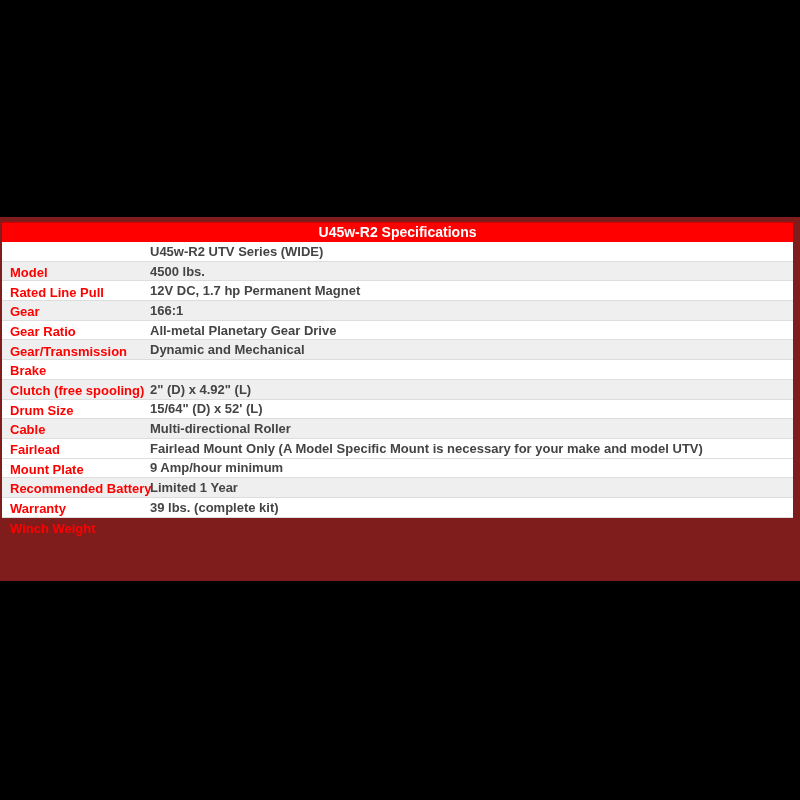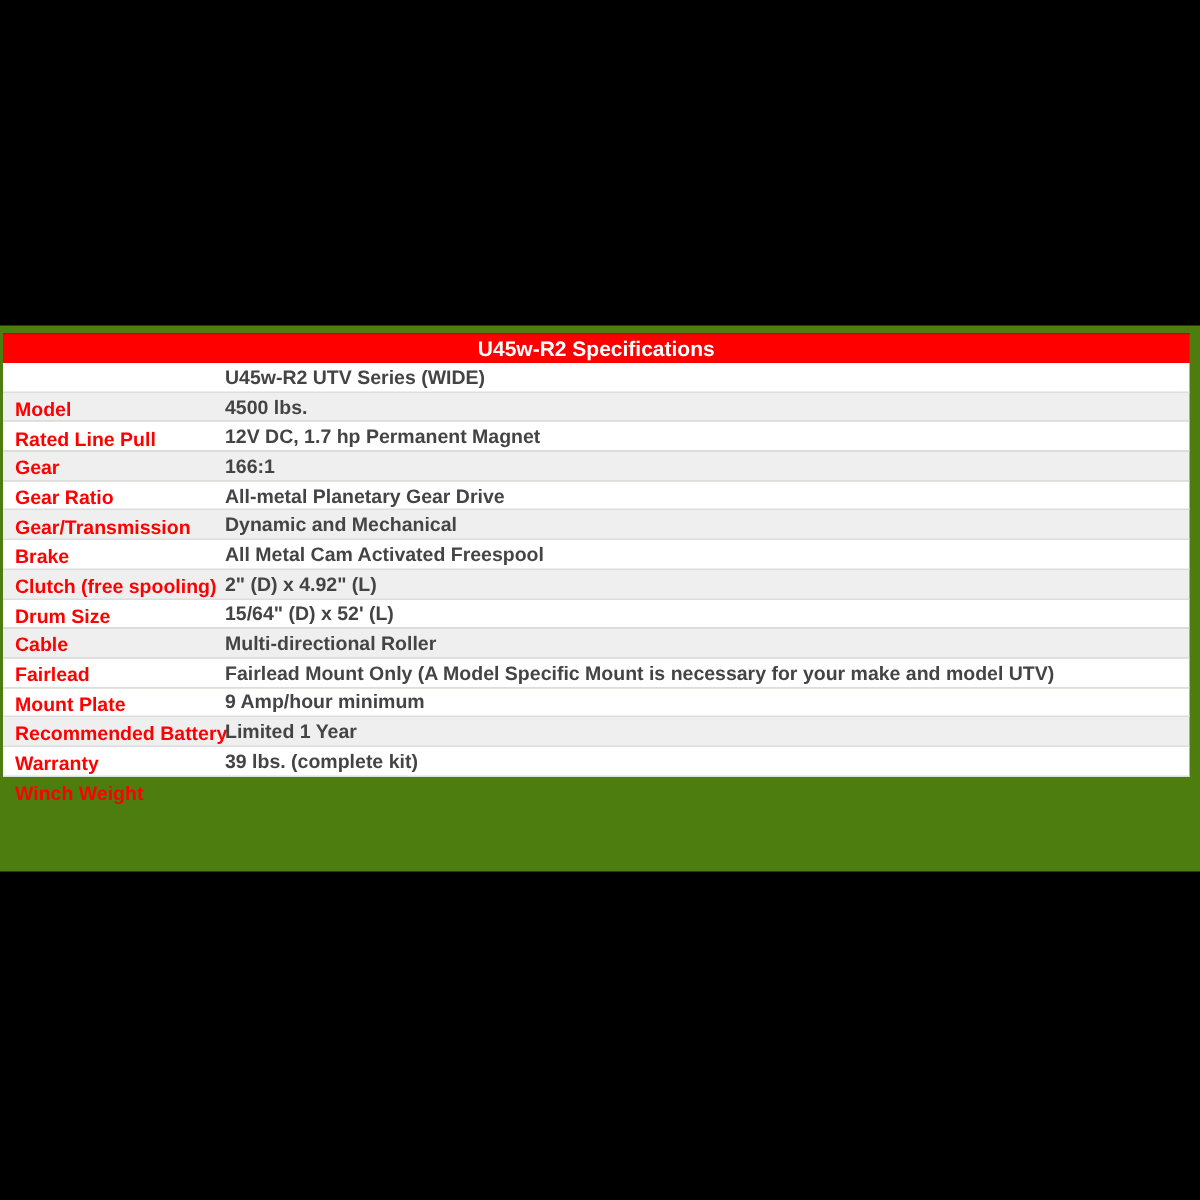--- a/index.html
+++ b/index.html
@@ -10,21 +10,21 @@
     background: #000000;
     font-family: "Liberation Sans", sans-serif;
     overflow: hidden;
   }
   .content-band {
     position: absolute;
     top: 217px;
     left: 0;
     width: 800px;
     height: 364px;
-    background: #4d7c0f;
+    background: #7f1d1d;
   }
   .spec-table {
     position: absolute;
     top: 5px;
     left: 2px;
     width: 791px;
   }
   .spec-header {
     box-sizing: border-box;
     height: 20px;
@@ -89,21 +89,20 @@
     <div class="spec-row">
       <span class="spec-label">Gear/Transmission</span>
       <span class="spec-value">All-metal Planetary Gear Drive</span>
     </div>
     <div class="spec-row alt">
       <span class="spec-label">Brake</span>
       <span class="spec-value">Dynamic and Mechanical</span>
     </div>
     <div class="spec-row">
       <span class="spec-label">Clutch (free spooling)</span>
-      <span class="spec-value">All Metal Cam Activated Freespool</span>
     </div>
     <div class="spec-row alt">
       <span class="spec-label">Drum Size</span>
       <span class="spec-value">2" (D) x 4.92" (L)</span>
     </div>
     <div class="spec-row">
       <span class="spec-label">Cable</span>
       <span class="spec-value">15/64" (D) x 52' (L)</span>
     </div>
     <div class="spec-row alt">

